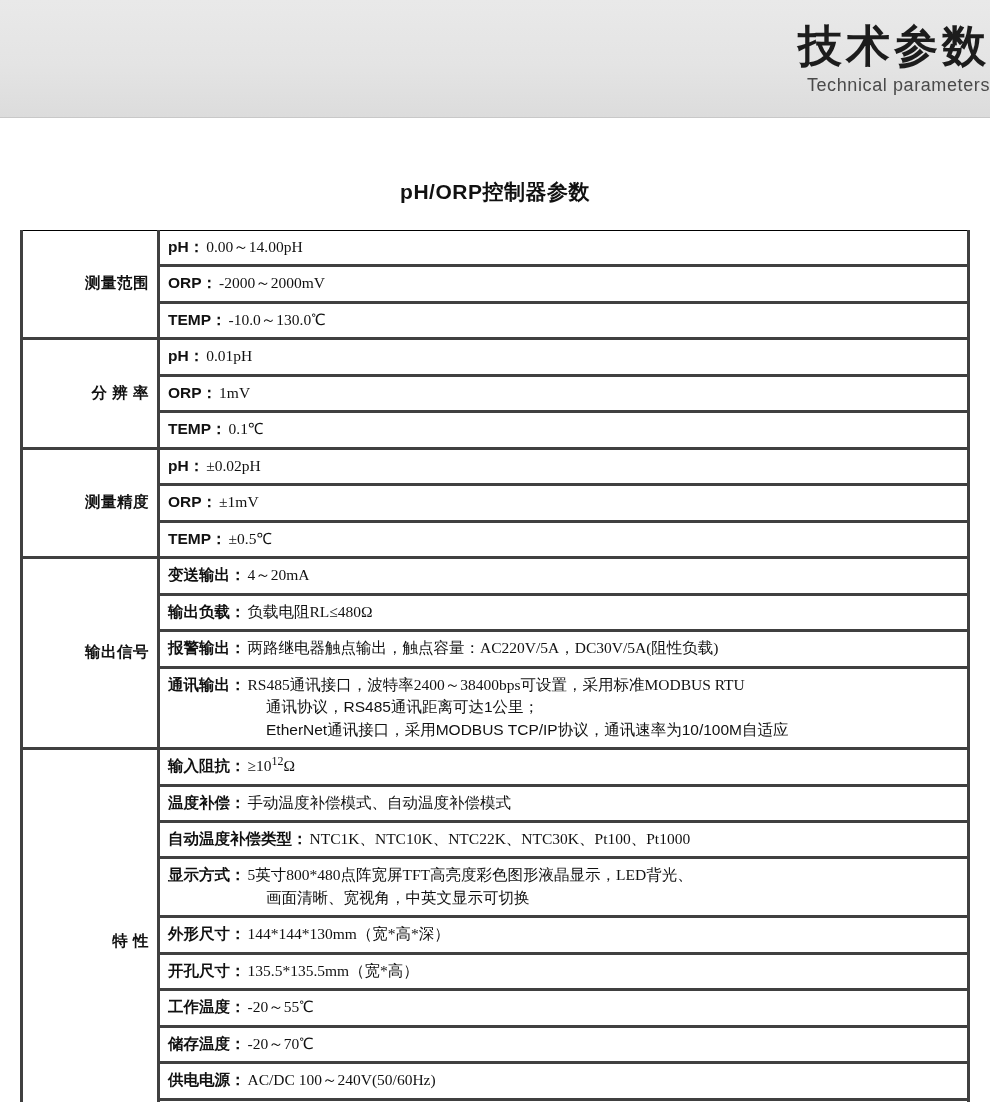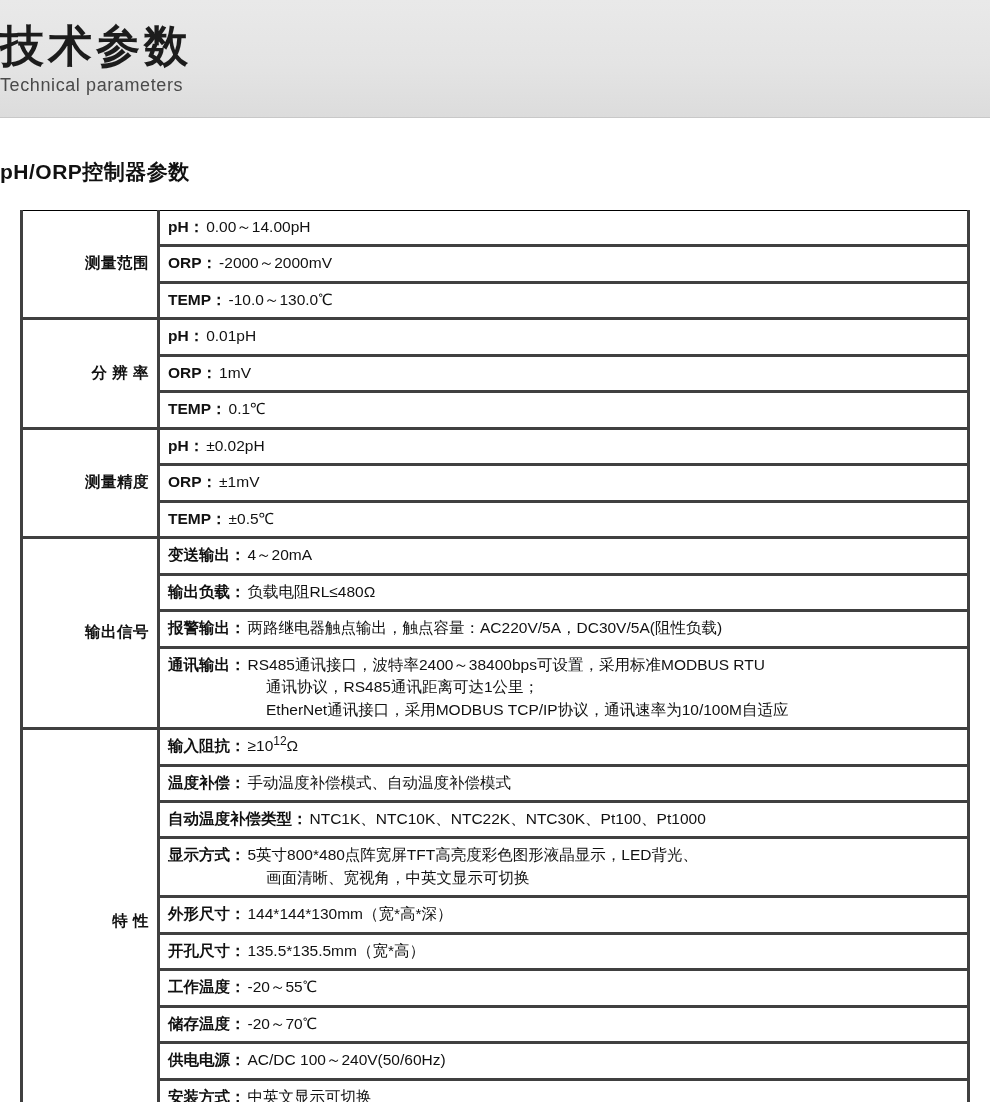--- a/index.html
+++ b/index.html
@@ -17,44 +17,45 @@
 
   
   .banner {
     width: 990px;
     height: 118px;
     background: linear-gradient(to bottom, #e9e9e9 0%, #e4e4e4 55%, #dcdcdc 100%);
     border-bottom: 1px solid #c8c8c8;
     box-sizing: border-box;
     display: flex;
     flex-direction: column;
-    align-items: flex-start;
+    align-items: flex-end;
     justify-content: center;
   }
   .banner-title {
     font-size: 44px;
     font-weight: 700;
     letter-spacing: 4px;
     color: #1c1c1c;
     line-height: 1.05;
     margin-top: 2px;
   }
   .banner-sub {
     font-size: 18px;
     color: #4a4a4a;
     letter-spacing: 0.6px;
     margin-top: 6px;
   }
 
   
   .section-title {
+    text-align: center;
     font-size: 21px;
     font-weight: 700;
     color: #111;
-    margin-top: 40px;
+    margin-top: 60px;
     margin-bottom: 24px;
     letter-spacing: 0.5px;
   }
 
   
   .spec-wrap {
     width: 950px;
     margin: 0 auto;
   }
   table.spec {
@@ -107,20 +108,21 @@
     align-items: flex-start;
   }
   .cellflex .lbl {
     flex: 0 0 auto;
     font-weight: 700;
     white-space: nowrap;
   }
   .cellflex .val {
     flex: 1 1 auto;
     padding-left: 2px;
+    font-family: Liberation Serif, serif;
   }
 </style>
 </head>
 <body>
 
 <div class="banner">
   <div class="banner-title">技术参数</div>
   <div class="banner-sub">Technical parameters</div>
 </div>
 

